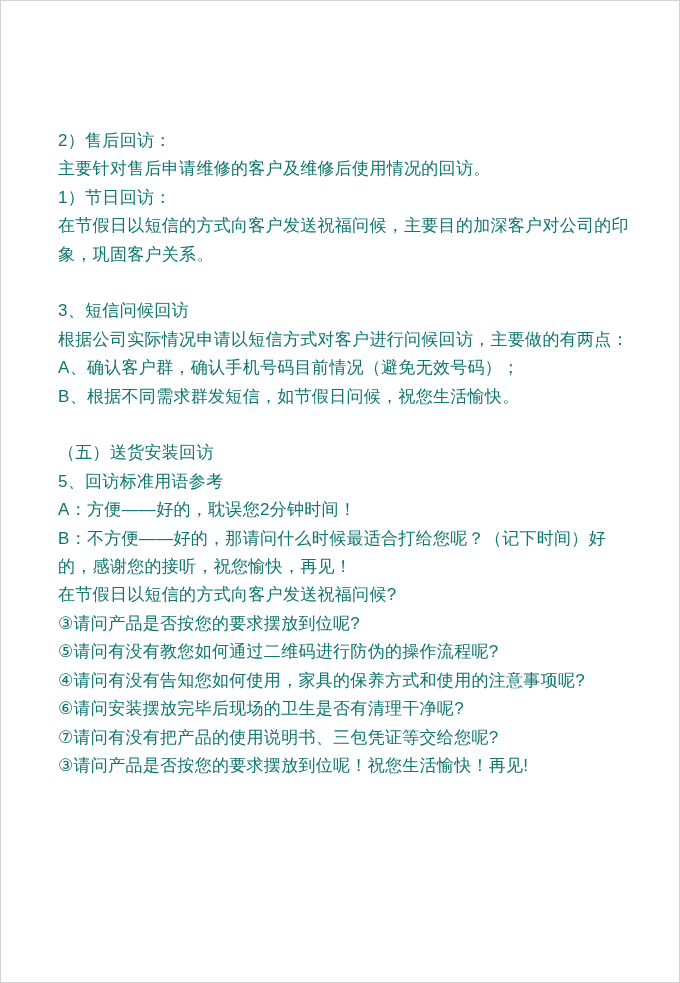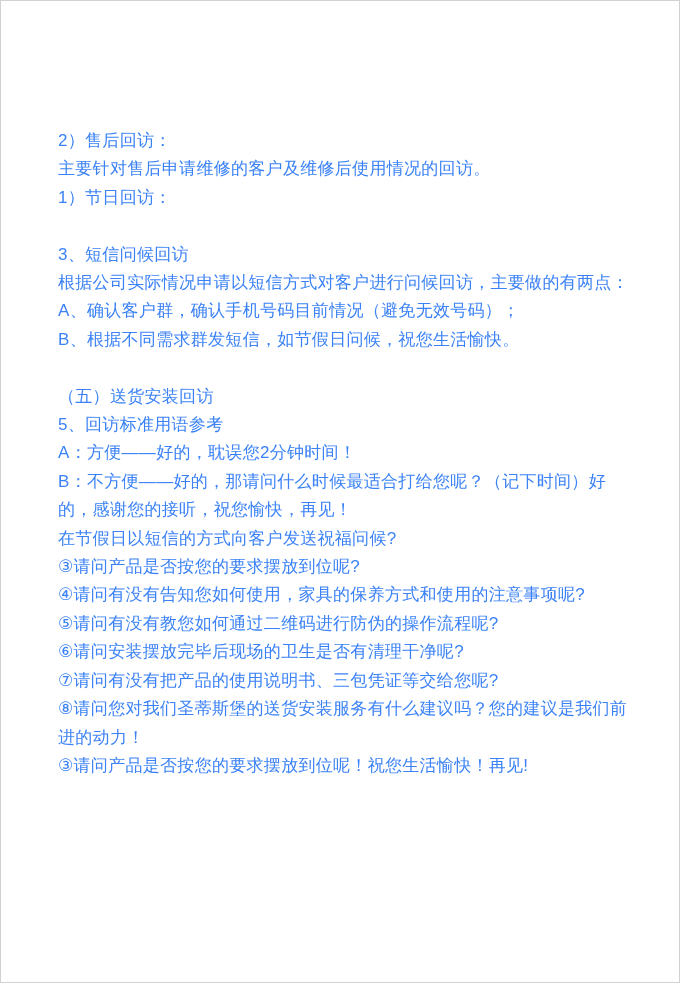--- a/index.html
+++ b/index.html
@@ -15,21 +15,21 @@
     background: #ffffff;
     border: 1px solid #d2d2d2;
     overflow: hidden;
     font-family: "Liberation Sans", "DejaVu Sans", sans-serif;
   }
   .content {
     position: absolute;
     left: 57px;
     top: 126px;
     width: 572px;
-    color: #3b82f6;
+    color: #0f766e;
     font-size: 17px;
     line-height: 28.4px;
     letter-spacing: 0.3px;
   }
   .para {
     margin: 0;
     padding: 0;
     word-break: break-all;
   }
   .spacer {
@@ -37,36 +37,36 @@
   }
 </style>
 </head>
 <body>
 
 <div class="page">
   <div class="content">
     <p class="para">2）售后回访：</p>
     <p class="para">主要针对售后申请维修的客户及维修后使用情况的回访。</p>
     <p class="para">1）节日回访：</p>
+    <p class="para">在节假日以短信的方式向客户发送祝福问候，主要目的加深客户对公司的印象，巩固客户关系。</p>
 
     <div class="spacer"></div>
 
     <p class="para">3、短信问候回访</p>
     <p class="para">根据公司实际情况申请以短信方式对客户进行问候回访，主要做的有两点：</p>
     <p class="para">A、确认客户群，确认手机号码目前情况（避免无效号码）；</p>
     <p class="para">B、根据不同需求群发短信，如节假日问候，祝您生活愉快。</p>
 
     <div class="spacer"></div>
 
     <p class="para">（五）送货安装回访</p>
     <p class="para">5、回访标准用语参考</p>
     <p class="para">A：方便——好的，耽误您2分钟时间！</p>
     <p class="para">B：不方便——好的，那请问什么时候最适合打给您呢？（记下时间）好的，感谢您的接听，祝您愉快，再见！</p>
     <p class="para">在节假日以短信的方式向客户发送祝福问候?</p>
     <p class="para">③请问产品是否按您的要求摆放到位呢?</p>
+    <p class="para">⑤请问有没有教您如何通过二维码进行防伪的操作流程呢?</p>
     <p class="para">④请问有没有告知您如何使用，家具的保养方式和使用的注意事项呢?</p>
-    <p class="para">⑤请问有没有教您如何通过二维码进行防伪的操作流程呢?</p>
     <p class="para">⑥请问安装摆放完毕后现场的卫生是否有清理干净呢?</p>
     <p class="para">⑦请问有没有把产品的使用说明书、三包凭证等交给您呢?</p>
-    <p class="para">⑧请问您对我们圣蒂斯堡的送货安装服务有什么建议吗？您的建议是我们前进的动力！</p>
     <p class="para">③请问产品是否按您的要求摆放到位呢！祝您生活愉快！再见!</p>
   </div>
 </div>
 
 </body></html>

